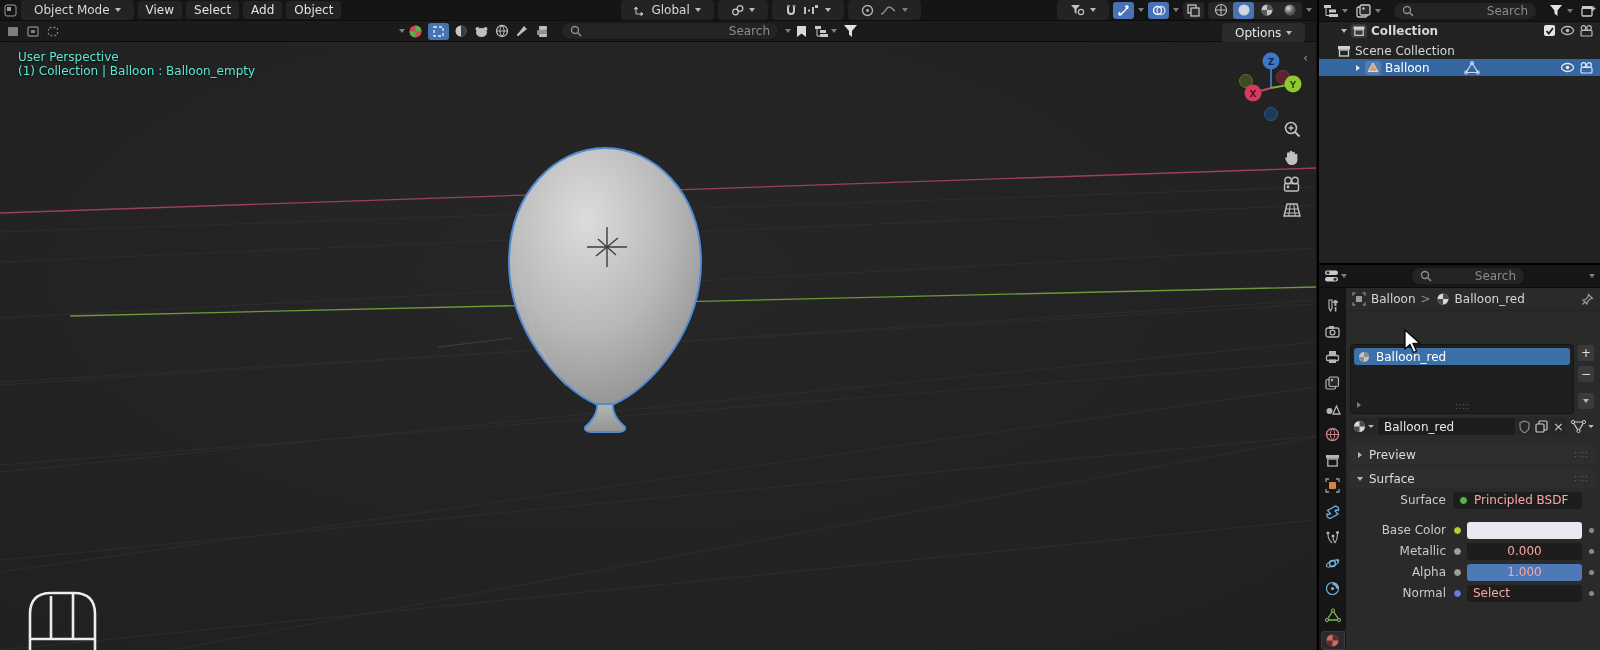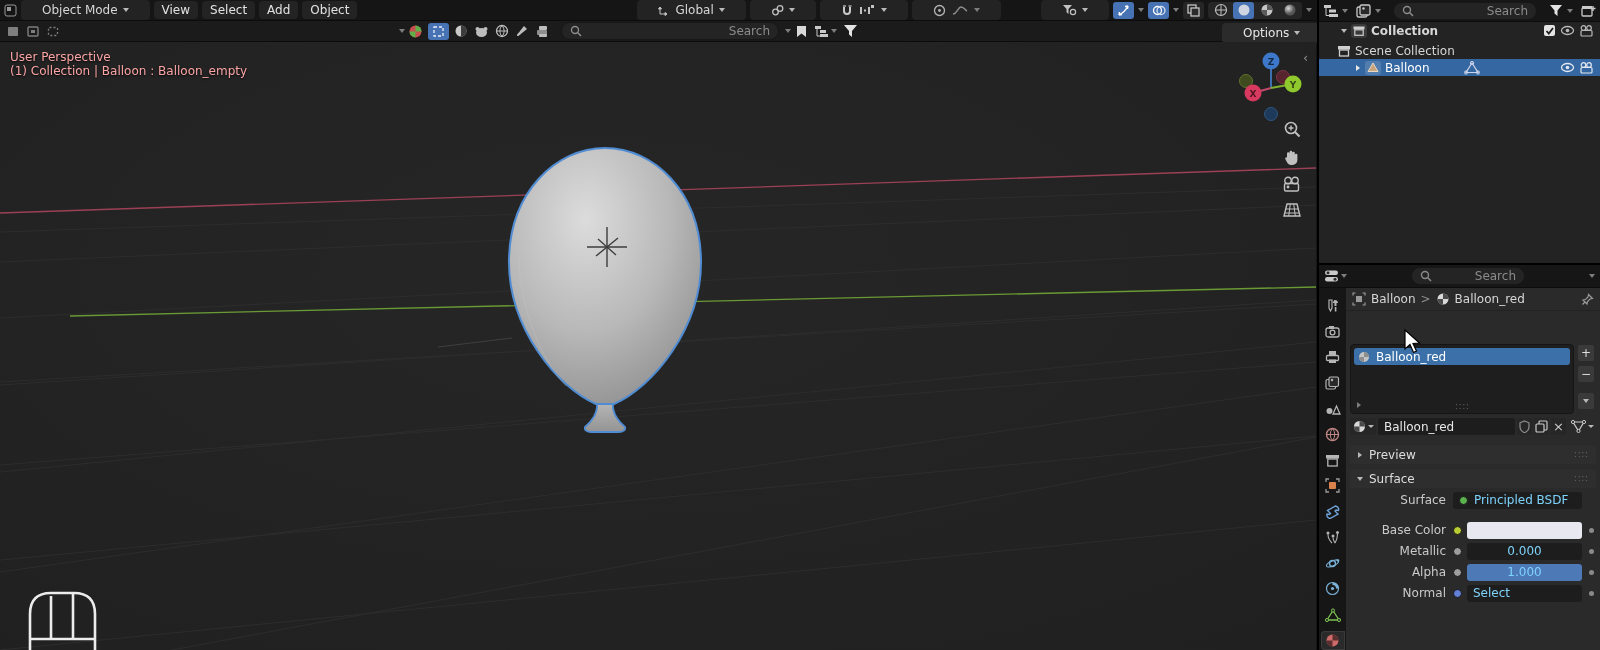--- a/index.html
+++ b/index.html
@@ -1,21 +1,21 @@
 <!DOCTYPE html>
 <html><head>
 <meta charset="utf-8">
 <style>
   html,body{margin:0;padding:0;background:#000;}
   #app{position:relative;width:1600px;height:650px;overflow:hidden;background:#161616;
        font-family:"DejaVu Sans","Liberation Sans",sans-serif;font-size:12px;color:#d6d6d6;
        -webkit-font-smoothing:antialiased;}
   .abs{position:absolute;}
   .row{display:flex;align-items:center;}
-  .pill{background:#232323;border-radius:4px;padding:2px 21px;display:flex;align-items:center;gap:5px;height:16px;}
+  .pill{background:#232323;border-radius:4px;padding:2px 13px;display:flex;align-items:center;gap:5px;height:16px;}
   .chev{width:0;height:0;border-left:3.5px solid transparent;border-right:3.5px solid transparent;border-top:4.5px solid #b9b9b9;display:inline-block;}
   .chev.dim{border-top-color:#7d7d7d;}
   
   #topbar{left:0;top:0;width:1316px;height:21px;background:#151515;display:flex;align-items:center;gap:4px;padding:0 4px;box-sizing:border-box;border-bottom:1px solid #0c0c0c;}
   .menu-btn{padding:2px 8px;border-radius:4px;background:#232323;color:#e2e2e2;}
   #toolbar2{left:0;top:21px;width:1316px;height:21px;background:#1b1b1b;border-bottom:1px solid #0c0c0c;display:flex;align-items:center;box-sizing:border-box;padding:0 4px;}
   .search-pill{background:#242424;border:1px solid #171717;border-radius:10px;height:16px;display:flex;align-items:center;gap:6px;padding:0 8px;color:#8b8b8b;justify-content:space-between;}
   .ico{display:inline-flex;align-items:center;justify-content:center;}
   .tbtn{height:17px;min-width:17px;border-radius:3px;display:inline-flex;align-items:center;justify-content:center;gap:2px;padding:0 2px;}
   .tbtn.on{background:#4772b3;}
@@ -31,30 +31,30 @@
   #tabs{position:absolute;left:0;top:23px;width:27px;bottom:0;background:#161616;display:flex;flex-direction:column;align-items:center;padding-top:8px;gap:7px;}
   .tab{width:24px;height:20px;display:flex;align-items:center;justify-content:center;border-radius:4px 0 0 4px;}
   .tab.active{background:#2a2a2a;box-shadow:0 0 0 1px #3a3a3a inset;}
   #pcontent{position:absolute;left:27px;top:23px;right:0;bottom:0;}
   .crumbrow{height:22px;display:flex;align-items:center;gap:5px;padding:0 6px;border-bottom:1px solid #222;}
   .panel-h{height:19px;background:#2e2e2e;border-radius:3px;display:flex;align-items:center;gap:6px;padding:0 7px;margin:3px 3px 0 3px;color:#dedede;}
   .grip{color:#6b6b6b;font-size:8px;letter-spacing:1px;margin-left:auto;}
   .prow{display:flex;align-items:center;height:18px;margin:3px 6px 0 0;}
   .plabel{flex:0 0 100px;text-align:right;color:#cacaca;padding-right:7px;}
   .socket{width:9px;height:9px;border-radius:50%;border:1.5px solid #171717;box-sizing:border-box;flex:0 0 9px;}
-  .pfield{flex:1;height:17px;background:#1d1d1d;border-radius:3px;margin-left:5px;position:relative;overflow:hidden;display:flex;align-items:center;justify-content:center;color:#7dd3fc;}
+  .pfield{flex:1;height:17px;background:#1d1d1d;border-radius:3px;margin-left:5px;position:relative;overflow:hidden;display:flex;align-items:center;justify-content:center;color:#fca5a5;}
   .pfield .pfill{position:absolute;left:0;top:0;bottom:0;background:#4e79b7;}
   .pfield .pval{position:relative;}
   .pfield.leftal{justify-content:flex-start;gap:6px;padding-left:6px;}
   .dec{width:5px;height:5px;border-radius:50%;background:#8a8a8a;margin-left:7px;flex:0 0 5px;}
   .dec.hollow{background:transparent;}
   .sidebtn{width:16px;height:16px;background:#3a3a3a;border:1px solid #2a2a2a;border-radius:3px;color:#ddd;display:flex;align-items:center;justify-content:center;font-size:12px;line-height:1;}
   .idbtn{width:15px;height:17px;background:#262626;border-radius:2px;display:flex;align-items:center;justify-content:center;}
   svg{display:block;}
-  .ovl{color:#fca5a5;text-shadow:0 1px 2px rgba(0,0,0,.9);}
+  .ovl{color:#5eead4;text-shadow:0 1px 2px rgba(0,0,0,.9);margin-left:8px;}
 </style>
 </head>
 <body>
 <div id="app">
 
 <div id="topbar" class="abs">
   <span class="ico">
     <svg width="13" height="13">
           <rect x="1" y="1" width="11" height="11" rx="2" fill="none" stroke="#9a9a9a"></rect>
           <rect x="3" y="3" width="4" height="4" fill="#9a9a9a"></rect>

